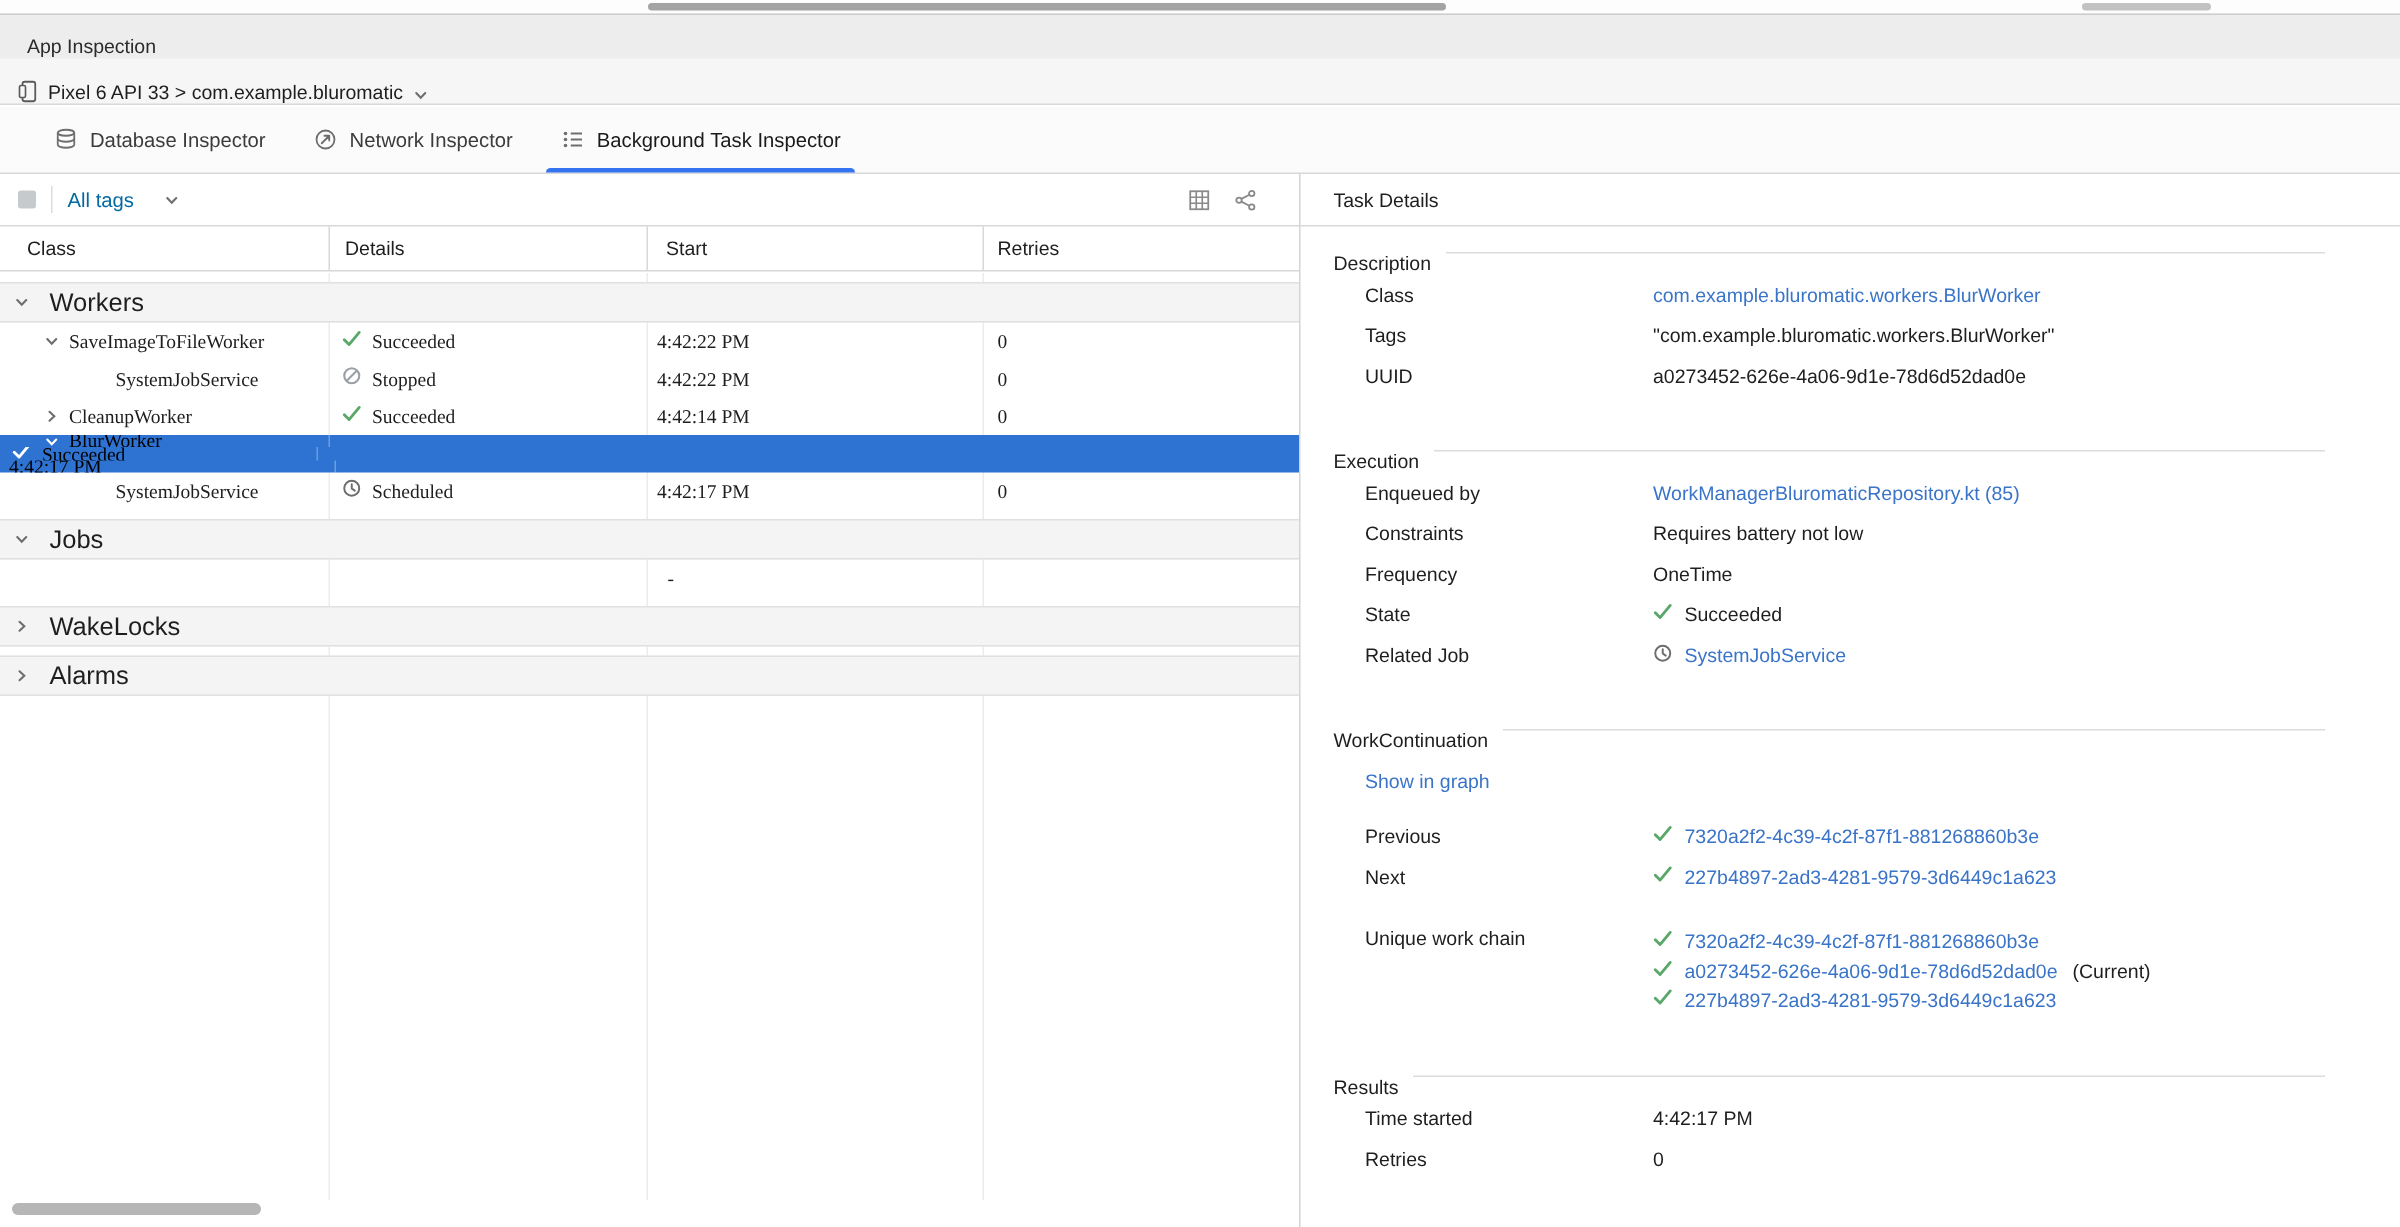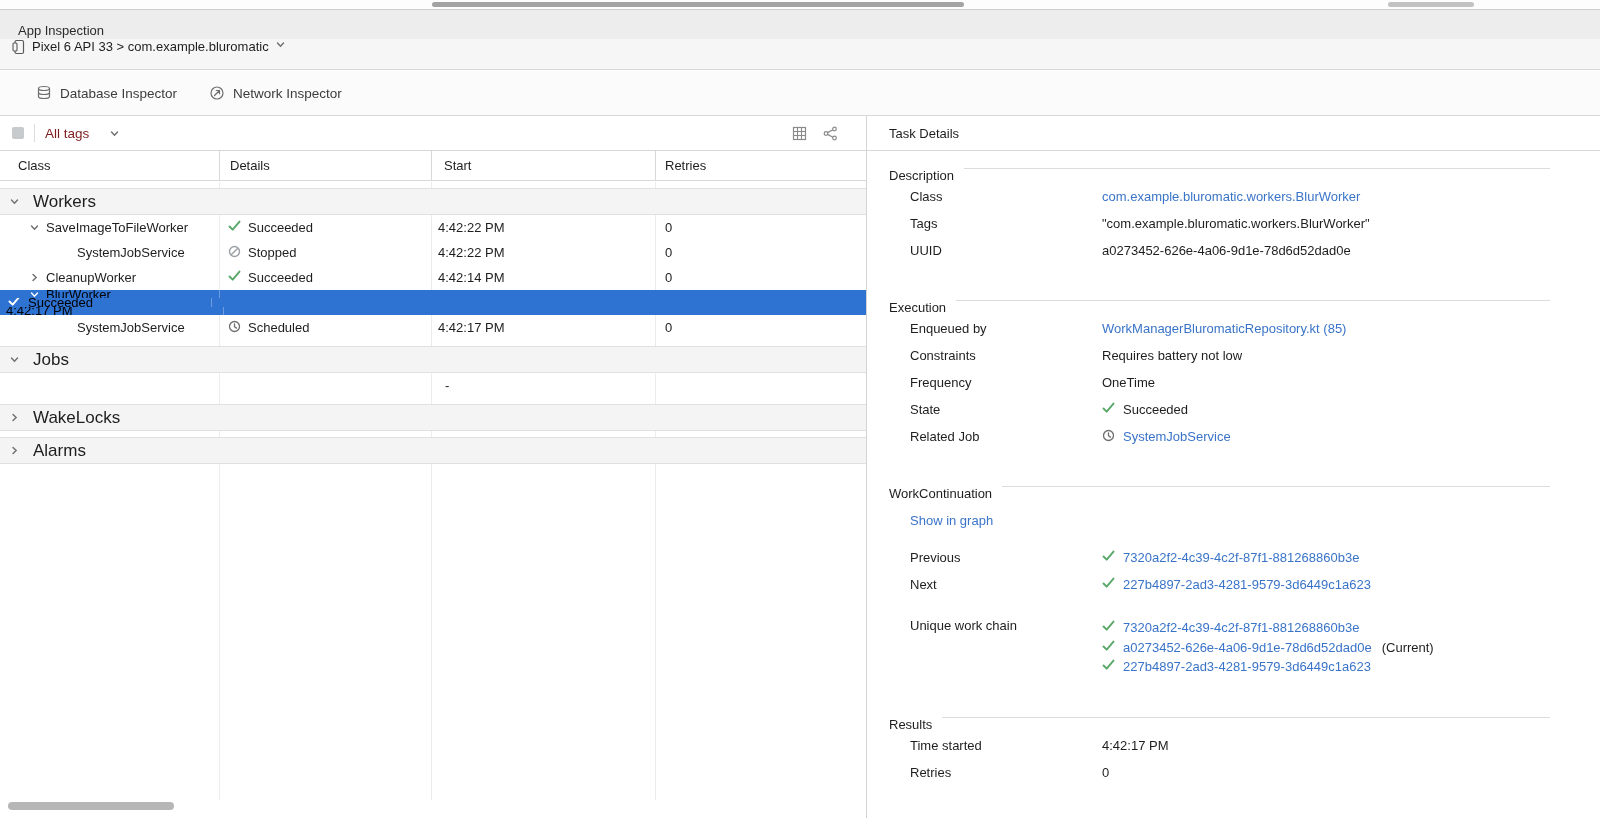--- a/index.html
+++ b/index.html
@@ -12,42 +12,42 @@
   .top-strip { position:absolute; top:0; left:0; right:0; height:9px; background:#fdfdfd; }
   .thumb-h { position:absolute; top:2px; height:5px; border-radius:3px; background:#a3a3a3; }
   .thumb-h.t1 { left:432px; width:532px; }
   .thumb-h.t2 { left:1388px; width:86px; background:#c2c2c2; }
 
   
   .app-header { position:absolute; top:9px; left:0; right:0; height:43px; background:var(--header-bg,#ededed);
                 border-top:1px solid #cccccc; border-bottom:1px solid #d2d2d2;
                 display:flex; align-items:center; padding-left:18px; color:#2b2b2b; }
   .device-bar { position:absolute; top:39px; left:0; right:0; height:31px; background:#f6f6f6;
-                border-bottom:1px solid #d8d8d8; display:flex; align-items:flex-start; gap:6px;
+                border-bottom:1px solid #d8d8d8; display:flex; align-items:flex-end; gap:6px;
                 padding-left:12px; cursor:default; }
   .tab-bar { position:absolute; top:71px; left:0; right:0; height:45px; background:#fbfbfb;
              border-bottom:1px solid #d8d8d8; display:flex; align-items:stretch; padding-left:20px; }
   .tab { display:flex; align-items:center; gap:8px; padding:0 16px; position:relative;
          color:#3c3c3c; font-size:13.5px; cursor:default; }
   .tab.active { color:#1a1a1a; }
   .tab.active::after { content:""; position:absolute; left:6px; right:6px; bottom:0; height:3px;
                        background:var(--tab-accent,#3574f0); border-radius:3px 3px 0 0; }
 
   
   .main { position:absolute; top:116px; left:0; right:0; bottom:0; }
   .left  { position:absolute; left:0; top:0; width:866px; height:100%; background:#fff; }
   .right { position:absolute; left:866px; right:0; top:0; height:100%; background:#fff;
            border-left:1px solid #d4d4d4; }
 
   
   .left-toolbar { height:35px; border-bottom:1px solid #d8d8d8; display:flex; align-items:center;
                   gap:10px; padding:0 12px; }
   .stop-square { width:12px; height:12px; background:#c6cacd; border-radius:2px; }
   .tool-sep { width:1px; height:18px; background:#dcdcdc; }
-  .filter { display:flex; align-items:center; gap:20px; font-size:13.5px; color:#7f1d1d; }
+  .filter { display:flex; align-items:center; gap:20px; font-size:13.5px; color:#0369a1; }
   .toolbar-right { margin-left:auto; display:flex; align-items:center; gap:16px; padding-right:16px; }
   .icon-btn { display:flex; align-items:center; justify-content:center; }
 
   
   .col-header { height:30px; border-bottom:1px solid #d8d8d8; display:flex; }
   .col { display:flex; align-items:center; padding-left:10px; border-right:1px solid #d8d8d8;
          color:#1e1e1e; overflow:hidden; white-space:nowrap; }
   .col.c1 { width:220px; padding-left:18px; }
   .col.c2 { width:212px; }
   .col.c3 { width:224px; padding-left:12px; }
@@ -56,21 +56,21 @@
   
   .tree { position:absolute; top:66px; bottom:0; left:0; right:0; overflow:hidden; }
   .colline { position:absolute; top:0; bottom:18px; width:1px; background:#ececec; z-index:0; }
   .colline.l1 { left:219px; } .colline.l2 { left:431px; } .colline.l3 { left:655px; }
 
   .gband { position:relative; z-index:1; height:27px; margin-top:6px; background:var(--band-bg,#f4f4f4);
            border-top:1px solid #e0e0e0; border-bottom:1px solid #e0e0e0;
            display:flex; align-items:center; gap:7px; padding-left:9px; font-size:17px; cursor:default; }
 
   .trow { position:relative; height:25px; display:flex; cursor:default; }
-  .cell { display:flex; align-items:center; overflow:hidden; white-space:nowrap; }
+  .cell { display:flex; align-items:center; overflow:hidden; white-space:nowrap;font-family:Liberation Serif, serif; }
   .c-class   { width:220px; }
   .c-status  { width:212px; padding-left:8px; gap:7px; }
   .c-start   { width:224px; padding-left:6px; }
   .c-retries { flex:1; padding-left:9px; }
   .ind1 { flex:0 0 29px; } .ind2 { flex:0 0 77px; }
   .chev { display:flex; align-items:center; margin-right:6px; }
   .trow.selected { background:var(--selection,#2e72d2); color:#000000; z-index:1;flex-direction:column; }
   .trow.selected .cell { border-right:1px solid rgba(255,255,255,.30); }
   .trow.selected .c-retries { border-right:none; }
   .trow.selected svg *[stroke] { stroke:#fff; }
@@ -139,20 +139,33 @@
     </div>
     <div class="tab">
       <span class="icon-btn">
         <svg width="16" height="16" viewBox="0 0 16 16">
             <circle cx="8" cy="8" r="6" fill="none" stroke="#6e6e6e" stroke-width="1.2"></circle>
             <path d="M5.5 10.5 L10.5 5.5 M10.5 5.5 h-3.2 M10.5 5.5 v3.2" fill="none" stroke="#6e6e6e" stroke-width="1.2" stroke-linecap="round"></path>
           </svg>
       </span>
       <span>Network Inspector</span>
     </div>
+    <div class="tab active">
+      <span class="icon-btn">
+        <svg width="16" height="16" viewBox="0 0 16 16">
+            <circle cx="3" cy="4" r="1.2" fill="#6e6e6e"></circle>
+            <line x1="6.5" y1="4" x2="14" y2="4" stroke="#6e6e6e" stroke-width="1.3"></line>
+            <circle cx="3" cy="8" r="1.2" fill="#6e6e6e"></circle>
+            <line x1="6.5" y1="8" x2="14" y2="8" stroke="#6e6e6e" stroke-width="1.3"></line>
+            <circle cx="3" cy="12" r="1.2" fill="#6e6e6e"></circle>
+            <line x1="6.5" y1="12" x2="14" y2="12" stroke="#6e6e6e" stroke-width="1.3"></line>
+          </svg>
+      </span>
+      <span>Background Task Inspector</span>
+    </div>
   </div>
 
   <div class="main">
 
     <div class="left">
 
       <div class="left-toolbar">
         <span class="stop-square"></span>
         <span class="tool-sep"></span>
         <span class="filter">

